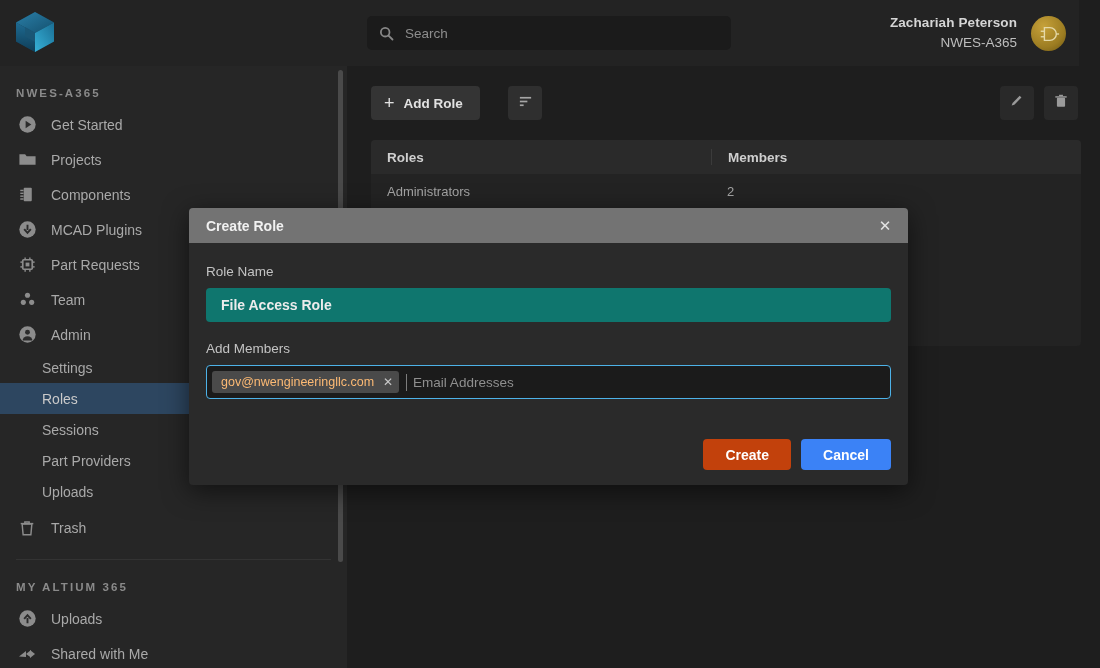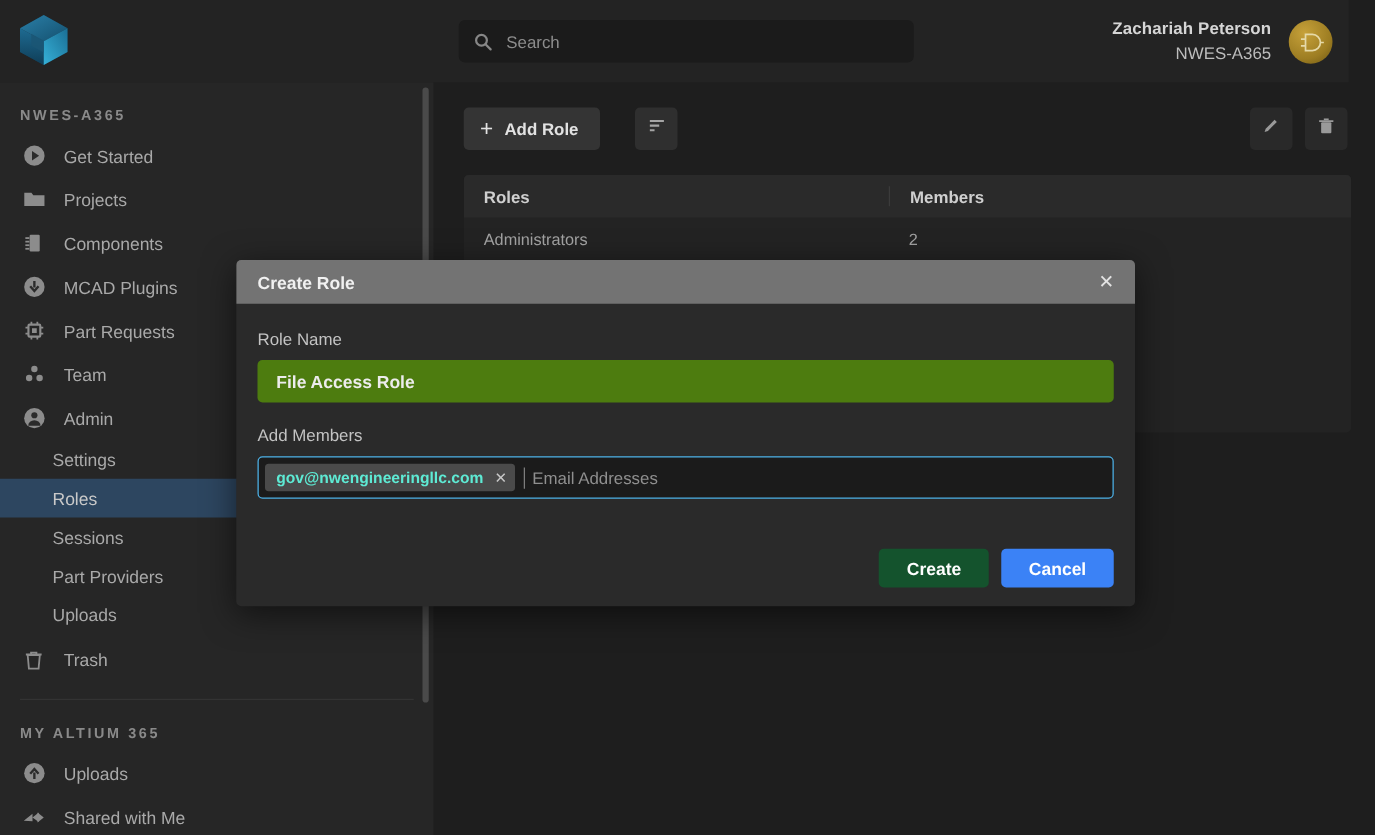--- a/index.html
+++ b/index.html
@@ -115,51 +115,51 @@
   .modal-head {
     height: 35px; background: #737373; display: flex; align-items: center;
     padding: 0 14px 0 17px; justify-content: space-between;
   }
   .modal-title { color: #f1f1f1; font-size: 14px; font-weight: bold; }
   .modal-close { color: #e3e3e3; font-size: 15px; cursor: pointer; line-height: 1;
                  width: 18px; text-align: center; }
   .modal-body { padding: 21px 17px 0 17px; }
   .field-label { color: #c3c3c3; font-size: 13.5px; margin-bottom: 9px; }
   .text-input {
-    width: 685px; height: 34px; background: #4d7c0f; border: 0; border-radius: 4px;
+    width: 685px; height: 34px; background: #0f766e; border: 0; border-radius: 4px;
     color: #ececec; font-size: 14px; font-weight: bold; padding: 0 15px;
     outline: none; font-family: "Liberation Sans", sans-serif;
   }
   .spacer { height: 19px; }
   .chips-box {
     width: 685px; height: 34px; background: #1b1b1b;
     border: 1px solid #4db2e8; border-radius: 4px;
     display: flex; align-items: center; padding: 0 5px;
   }
   .chip {
     display: flex; align-items: center; height: 22px; background: #4a4a4a;
     border-radius: 3px; padding: 0 6px 0 9px; margin-right: 7px;
   }
-  .chip-text { color: #5eead4; font-size: 12.5px; font-weight: bold; }
+  .chip-text { color: #fdba74; font-size: 12.5px; font-weight: normal; }
   .chip-x { color: #c8c8c8; font-size: 12px; margin-left: 9px; cursor: pointer; line-height: 1; }
   .chip-input {
     background: transparent; border: 0; outline: none; color: #d8d8d8;
     font-size: 13.5px; flex: 1; font-family: "Liberation Sans", sans-serif;
     border-left: 1px solid #7d7d7d; padding-left: 6px; height: 17px;
   }
   .chip-input::placeholder { color: #8f8f8f; }
   .modal-foot {
     position: absolute; right: 17px; bottom: 15px; display: flex; gap: 10px;
   }
   .btn {
     height: 31px; border-radius: 4px; border: 0; cursor: pointer;
     font-size: 14px; font-weight: bold; color: #ffffff; padding: 0 22px;
     font-family: "Liberation Sans", sans-serif;
   }
-  .btn.create { background: #14532d; }
+  .btn.create { background: #c2410c; }
   .btn.cancel { background: #3b82f6; }
 </style>
 </head>
 <body>
 
 <div id="app">
 
   <div class="topbar">
 
     <div class="logo-wrap">

